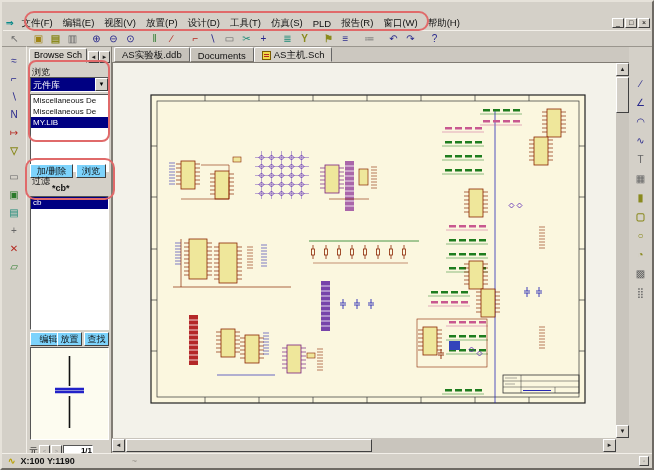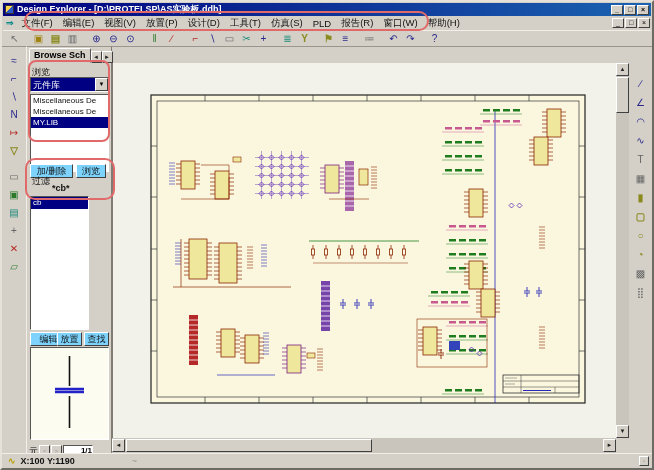--- a/index.html
+++ b/index.html
@@ -27,21 +27,21 @@
   .c-green{color:#2a7a2a}.c-gray{color:#666}.c-olive{color:#8a8a1e;font-weight:bold}
 
   
   .lstrip{position:absolute;left:0;top:44px;width:24px;bottom:15px;display:flex;flex-direction:column;align-items:center;padding-top:5px;gap:2px;border-top:1px solid #9a968e}
   .tool{width:18px;height:16px;display:flex;align-items:center;justify-content:center;font-size:10px}
   .tsep{height:6px}
 
   
   .panel{position:absolute;left:24px;top:44px;width:86px;bottom:15px;background:#d4d0c8;border-left:1px solid #f2efe9;border-right:1px solid #807c74;border-top:1px solid #9a968e}
   .ptab-row{position:absolute;left:2px;top:1px;right:1px;height:15px;display:flex;align-items:flex-end}
-  .ptab{font-size:9px;font-weight:bold;padding:1px 4px 2px;border:1px solid;border-color:#fff #555 #d4d0c8 #fff;border-radius:2px 2px 0 0;background:#d4d0c8;white-space:nowrap}
+  .ptab{font-size:9px;font-weight:normal;padding:1px 4px 2px;border:1px solid;border-color:#fff #555 #d4d0c8 #fff;border-radius:2px 2px 0 0;background:#d4d0c8;white-space:nowrap}
   .ptab-arrows{margin-left:auto;display:flex}
   .sqbtn{width:11px;height:12px;background:#d4d0c8;border:1px solid;border-color:#fff #404040 #404040 #fff;font-size:6px;line-height:10px;text-align:center;color:#222}
   .plabel{position:absolute;left:5px;font-size:9px;color:#111}
   .dropdown{position:absolute;left:3px;top:30px;width:79px;height:15px;background:#fff;border:1px solid;border-color:#555 #fff #fff #555;display:flex}
   .dropdown .value{flex:1;background:#000082;color:#fff;font-size:9px;padding:1px 2px;white-space:nowrap;overflow:hidden}
   .drop-arrow{width:13px;background:#d4d0c8;border:1px solid;border-color:#fff #404040 #404040 #fff;font-size:6px;line-height:11px;text-align:center}
   .listbox{position:absolute;left:3px;background:#fff;border:1px solid;border-color:#555 #fff #fff #555;font-size:8px;overflow:hidden}
   .lrow{height:11px;line-height:11px;padding:0 2px;white-space:nowrap;overflow:hidden;color:#111}
   .lrow.sel{background:#000082;color:#fff}
   .pbtn{background:#7dd3fc;border:1px solid;border-color:#fff #404040 #404040 #fff;font-size:9px;text-align:center;position:absolute;height:14px;line-height:12px;color:#111;white-space:nowrap;overflow:hidden}
@@ -78,29 +78,20 @@
   .grip-btn{position:absolute;right:3px;bottom:2px;width:10px;height:10px;background:#d4d0c8;border:1px solid;border-color:#fff #404040 #404040 #fff;font-size:6px;line-height:8px;text-align:center;color:#555}
 
   
   .annot{position:absolute;border:2px solid #e06a6a;border-radius:10px;pointer-events:none;z-index:50;background:transparent}
 </style>
 </head>
 <body>
 
 <div class="window">
 
-  <div class="titlebar">
-    <span class="app-icon"></span>
-    <span class="title-text">Design Explorer - [D:\PROTELSP\AS实验板.ddb]</span>
-    <span class="winbtns">
-      <span class="winbtn">_</span>
-      <span class="winbtn">□</span>
-      <span class="winbtn">×</span>
-    </span>
-  </div>
 
   <div class="menubar">
     <span class="menu-bullet">⇒</span>
     <span class="menu-item">文件(F)</span>
     <span class="menu-item">编辑(E)</span>
     <span class="menu-item">视图(V)</span>
     <span class="menu-item">放置(P)</span>
     <span class="menu-item">设计(D)</span>
     <span class="menu-item">工具(T)</span>
     <span class="menu-item">仿真(S)</span>
@@ -180,21 +171,21 @@
     </div>
     <div class="listbox" style="top:47px;width:79px;height:78px">
       <div class="lrow">Miscellaneous De</div>
       <div class="lrow">Miscellaneous De</div>
       <div class="lrow sel">MY.LIB</div>
     </div>
     <span class="pbtn" style="left:3px;top:117px;width:43px">加/删除</span>
     <span class="pbtn" style="left:49px;top:117px;width:30px">浏览</span>
     <span class="plabel" style="top:128px">过滤</span>
     <span class="plabel filter-value" style="left:25px;top:136px">*cb*</span>
-    <div class="listbox" style="top:149px;width:59px;height:134px">
+    <div class="listbox" style="top:149px;width:79px;height:134px">
       <div class="lrow sel" style="height:12px;line-height:12px">cb</div>
     </div>
     <span class="pbtn" style="left:3px;top:285px;width:37px">编辑</span>
     <span class="pbtn" style="left:30px;top:285px;width:25px">放置</span>
     <span class="pbtn" style="left:57px;top:285px;width:25px">查找</span>
     <div class="preview">
       <svg width="77" height="91" viewBox="0 0 77 91">
         <path d="M38.5 8 v30" stroke="#111" stroke-width="1.6"></path>
         <path d="M24 41 h29 M24 44 h29" stroke="#2222c8" stroke-width="2.4"></path>
         <path d="M38.5 48 v32" stroke="#111" stroke-width="1.6"></path>
@@ -202,20 +193,28 @@
     </div>
     <div class="pfooter">
       <span>元</span>
       <span class="sqbtn" style="color:#999">&lt;</span>
       <span class="sqbtn" style="color:#999">&gt;</span>
       <span class="pagebox">1/1</span>
     </div>
   </div>
 
   <div class="docwin">
+    <div class="dtabs">
+      <span class="dtab">AS实验板.ddb</span>
+      <span class="dtab">Documents</span>
+      <span class="dtab active">
+        <span class="sheet-icon"></span>
+        <span>AS主机.Sch</span>
+      </span>
+    </div>
 
     <div class="docarea">
       <svg width="508" height="378" viewBox="0 0 508 378">
         <defs>
           <g id="chip">
             <rect width="14" height="28" fill="#efe79b" stroke="currentColor" stroke-width="0.8"></rect>
             <path stroke="currentColor" stroke-width="0.7" d="M0 3h-5M0 7h-5M0 11h-5M0 15h-5M0 19h-5M0 23h-5M14 3h5M14 7h5M14 11h5M14 15h5M14 19h5M14 23h5"></path>
           </g>
           <g id="chipW">
             <rect width="18" height="40" fill="#efe79b" stroke="currentColor" stroke-width="0.8"></rect>

